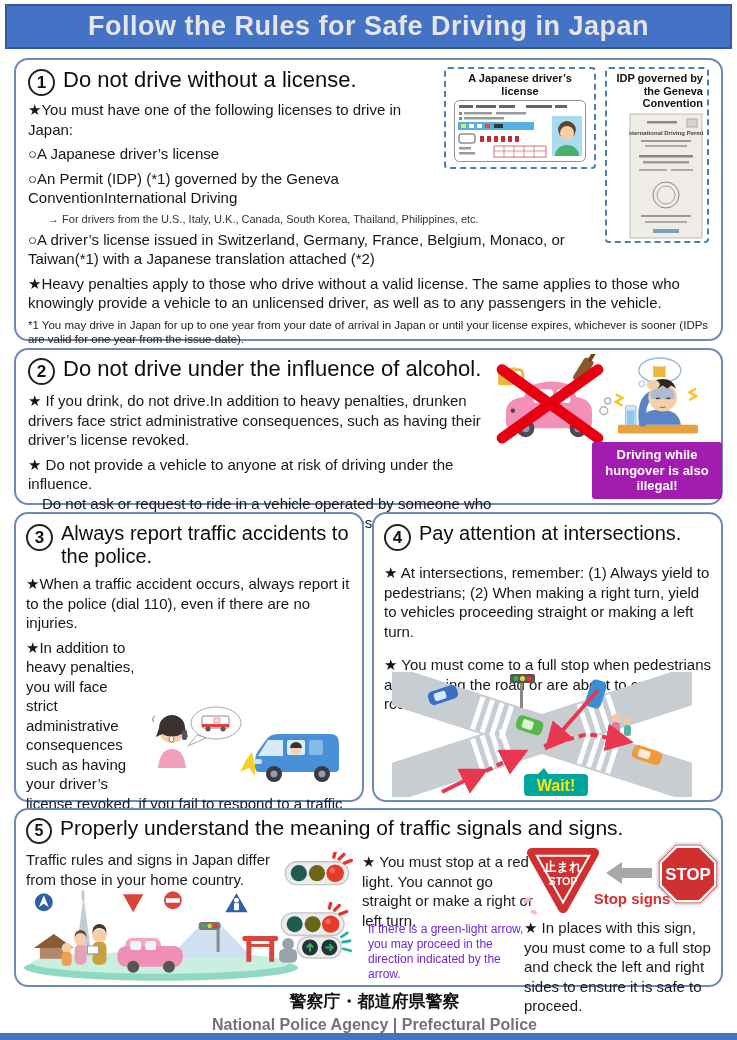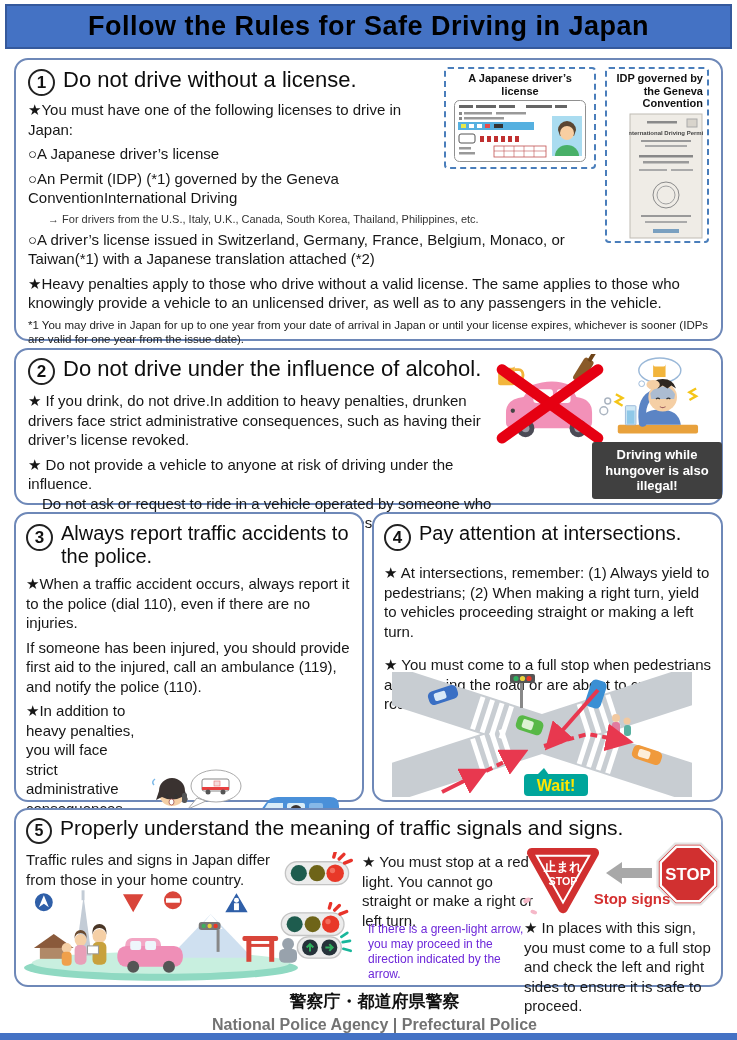--- a/index.html
+++ b/index.html
@@ -7,21 +7,21 @@
   .page {
     position:relative; width:737px; height:1040px; overflow:hidden;
     background:#fff; font-family:"Liberation Sans", sans-serif; color:#1a1a1a;
   }
   
   .banner {
     position:absolute; left:5px; right:5px; top:4px; height:45px;
     background:#4472c4; border:2px solid #35599c;
     display:flex; align-items:center; justify-content:center;
   }
-  .banner-title { color:#000000; font-size:27px; font-weight:bold; letter-spacing:.5px; }
+  .banner-title { color:#e5e5e5; font-size:27px; font-weight:bold; letter-spacing:.5px; }
   
   .sec {
     position:absolute; background:#fff;
     border:2px solid #6e88b8; border-radius:14px;
   }
   .sec-head { display:flex; align-items:flex-start; gap:8px; }
   .cnum {
     flex:0 0 auto; display:inline-flex; align-items:center; justify-content:center;
     width:27px; height:27px; border:2px solid #222; border-radius:50%;
     font-size:17px; font-weight:bold; margin-top:2px; color:#111;
@@ -40,21 +40,21 @@
   .lic-box { width:152px; height:102px; margin-left:7px; margin-right:2px; }
   .dash-cap { font-size:11px; font-weight:bold; line-height:1.15; color:#111; }
   .note { font-size:11px; color:#333; margin:1px 0 3px 20px; }
   .indent { margin-left:6px; }
   
   .s2 { left:14px; top:348px; width:709px; height:157px; padding:6px 12px; }
   .s2 .txt { width:472px; }
   .art { position:absolute; }
   .badge {
     position:absolute; left:576px; top:92px; width:130px;
-    background:#404040; border-radius:3px; padding:5px 4px;
+    background:#a21caf; border-radius:3px; padding:5px 4px;
     color:#fff; font-weight:bold; font-size:13px; line-height:1.2; text-align:center;
   }
   
   .s3 { left:14px; top:512px; width:350px; height:290px; padding:8px 10px; }
   .s4 { left:372px; top:512px; width:351px; height:290px; padding:8px 10px; }
   .s3-float { float:right; width:208px; height:96px; margin:58px 0 0 4px; }
   
   .s5 { left:14px; top:808px; width:709px; height:179px; padding:6px 10px; }
   .pos { position:absolute; }
   .stop-label { color:#d43030; font-weight:bold; font-size:15px; }
@@ -211,21 +211,20 @@
 
     <div class="badge">Driving while hungover is also illegal!</div>
   </div>
 
   <div class="sec s3">
     <div class="sec-head">
       <span class="cnum">3</span>
       <span class="sec-title small">Always report traffic accidents to the police.</span>
     </div>
     <p class="body" style="margin-top:6px">★When a traffic accident occurs, always report it to the police (dial 110), even if there are no injuries.</p>
-    <p class="body">If someone has been injured, you should provide first aid to the injured, call an ambulance (119), and notify the police (110).</p>
     <div class="s3-float">
       <svg viewBox="0 0 205 92" width="205" height="92">
         <circle cx="28" cy="34" r="13" fill="#f5cfa5"></circle>
         <path d="M15,32 a13,13 0 0 1 26,0 l3,9 -6,-3 q-10,5 -20,0 l-6,3 z" fill="#3a3230"></path>
         <path d="M14,72 q2,-19 14,-19 q12,0 14,19 z" fill="#f0a0b8"></path>
         <rect x="38" y="34" width="5" height="10" rx="2" fill="#555"></rect>
         <circle cx="23" cy="37" r="1.5" fill="#333"></circle>
           <circle cx="32" cy="37" r="1.5" fill="#333"></circle>
         <ellipse cx="27.5" cy="43" rx="2.5" ry="3" fill="#fff" stroke="#a05050" stroke-width="0.8"></ellipse>
         <path d="M11,20 q-4,3 -1,6" stroke="#7ab8e8" stroke-width="1.5" fill="none"></path>

